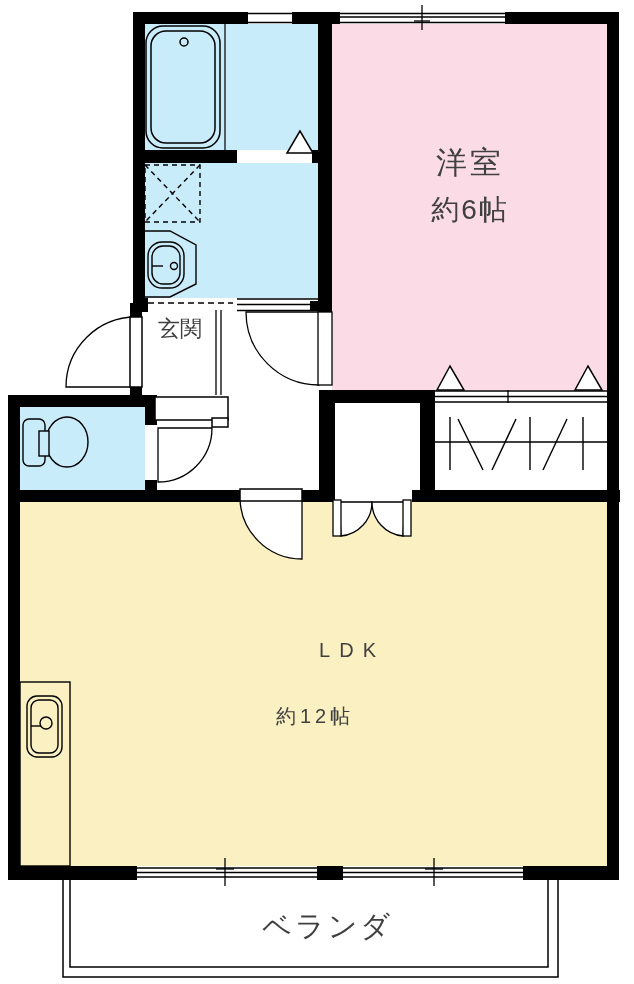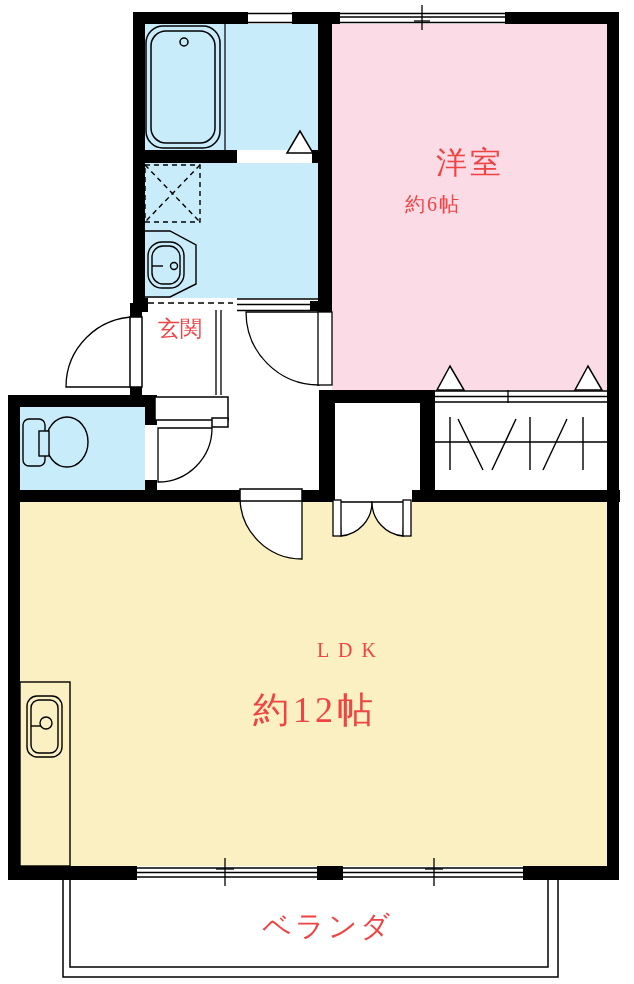--- a/index.html
+++ b/index.html
@@ -1,28 +1,28 @@
 <!DOCTYPE html>
 <html><head>
 <meta charset="utf-8">
 <style>
   html,body{margin:0;padding:0;background:#fff;}
   .plan{position:relative;width:634px;height:984px;background:#ffffff;overflow:hidden;
         font-family:"DejaVu Sans","Liberation Sans",sans-serif;}
   .room{position:absolute;}
   svg.overlay{position:absolute;left:0;top:0;}
-  .lbl{position:absolute;color:#ef4444;white-space:nowrap;line-height:1.25;
-       font-family:Liberation Serif, serif;}
+  .lbl{position:absolute;color:#404040;white-space:nowrap;line-height:1.25;
+       font-family:Liberation Sans, sans-serif;}
   .lbl-yoshitsu{left:420px;top:144px;width:100px;text-align:center;font-size:31px;letter-spacing:3px;}
-  .lbl-yoshitsu-size{left:405px;top:192px;width:130px;text-align:left;font-size:20px;letter-spacing:2px;}
+  .lbl-yoshitsu-size{left:405px;top:192px;width:130px;text-align:center;font-size:28px;letter-spacing:2px;}
   .lbl-genkan{left:158px;top:312px;width:34px;font-size:22px;line-height:34px;
               word-break:break-all;letter-spacing:0;}
   .lbl-mono{left:330px;top:426px;width:94px;text-align:center;font-size:29px;letter-spacing:2px;}
   .lbl-ldk{left:245px;top:638px;width:140px;text-align:right;font-size:20px;letter-spacing:9px;}
-  .lbl-ldk-size{left:235px;top:688px;width:160px;text-align:center;font-size:36px;letter-spacing:4px;}
+  .lbl-ldk-size{left:235px;top:704px;width:160px;text-align:center;font-size:20px;letter-spacing:4px;}
   .lbl-veranda{left:233px;top:908px;width:160px;text-align:right;font-size:29px;letter-spacing:3px;}
 </style>
 </head>
 <body>
 
 <div class="plan">
 
   <div class="room" style="left: 145px; top: 24px; width: 173px; height: 126px; background-color: rgb(201, 236, 250);"></div>
   <div class="room" style="left: 145px; top: 163px; width: 173px; height: 135px; background-color: rgb(201, 236, 250);"></div>
   <div class="room" style="left: 332px; top: 24px; width: 275px; height: 369px; background-color: rgb(251, 220, 230);"></div>

